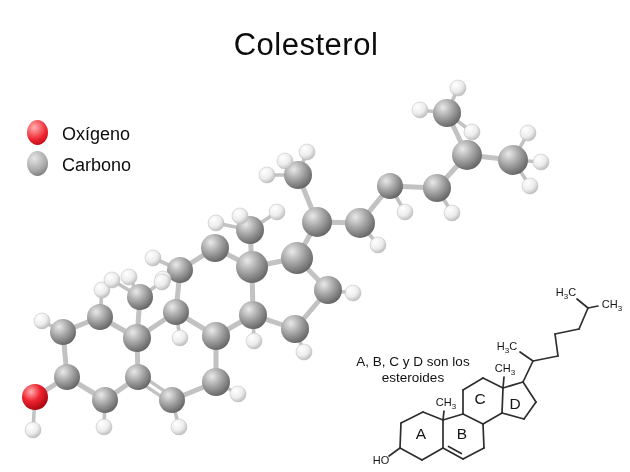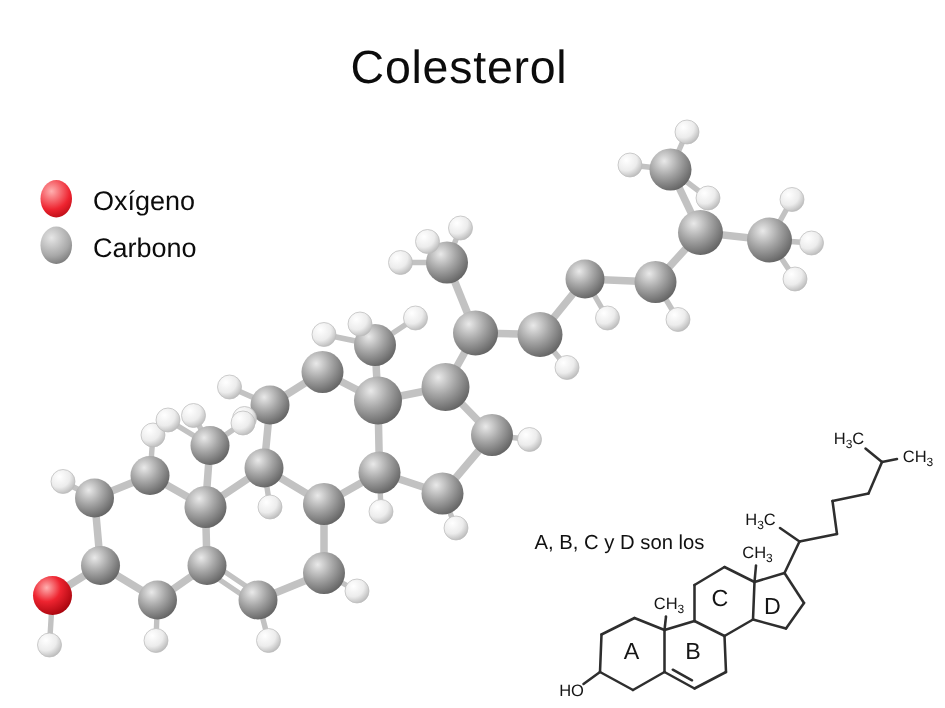--- a/index.html
+++ b/index.html
@@ -228,13 +228,14 @@
   <div class="lrow">
     <span class="swatch">
         <span class="sph c"></span>
       </span>
     <span class="llabel">Carbono</span>
   </div>
 </div>
 
 <div class="annotation">
   <div>A, B, C y D son los</div>
+  <div>esteroides</div>
 </div>
 
 </body></html>

